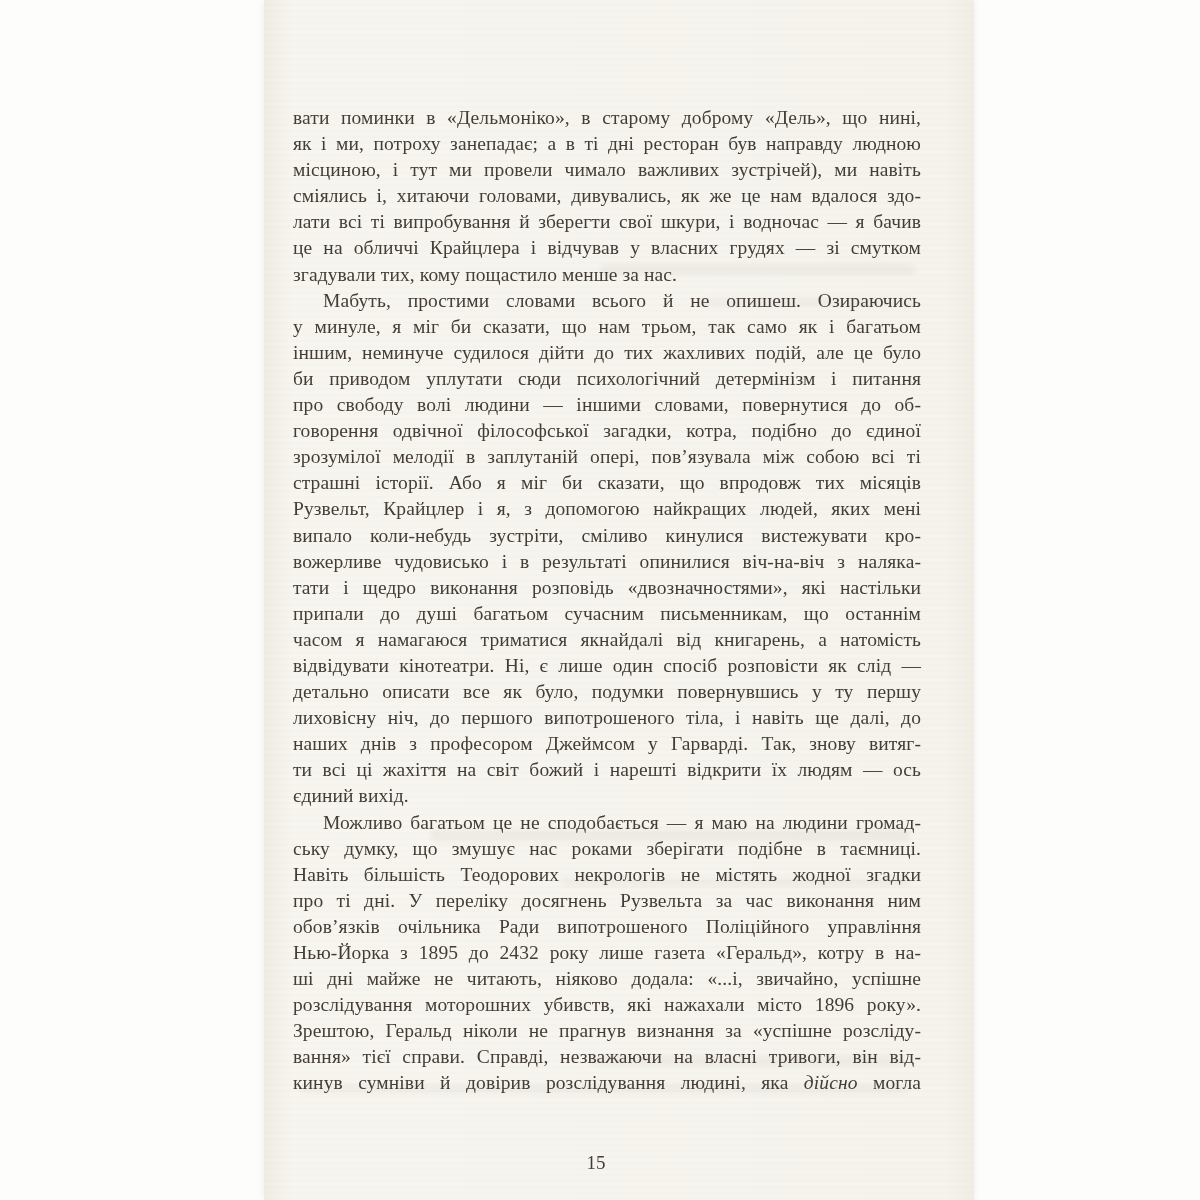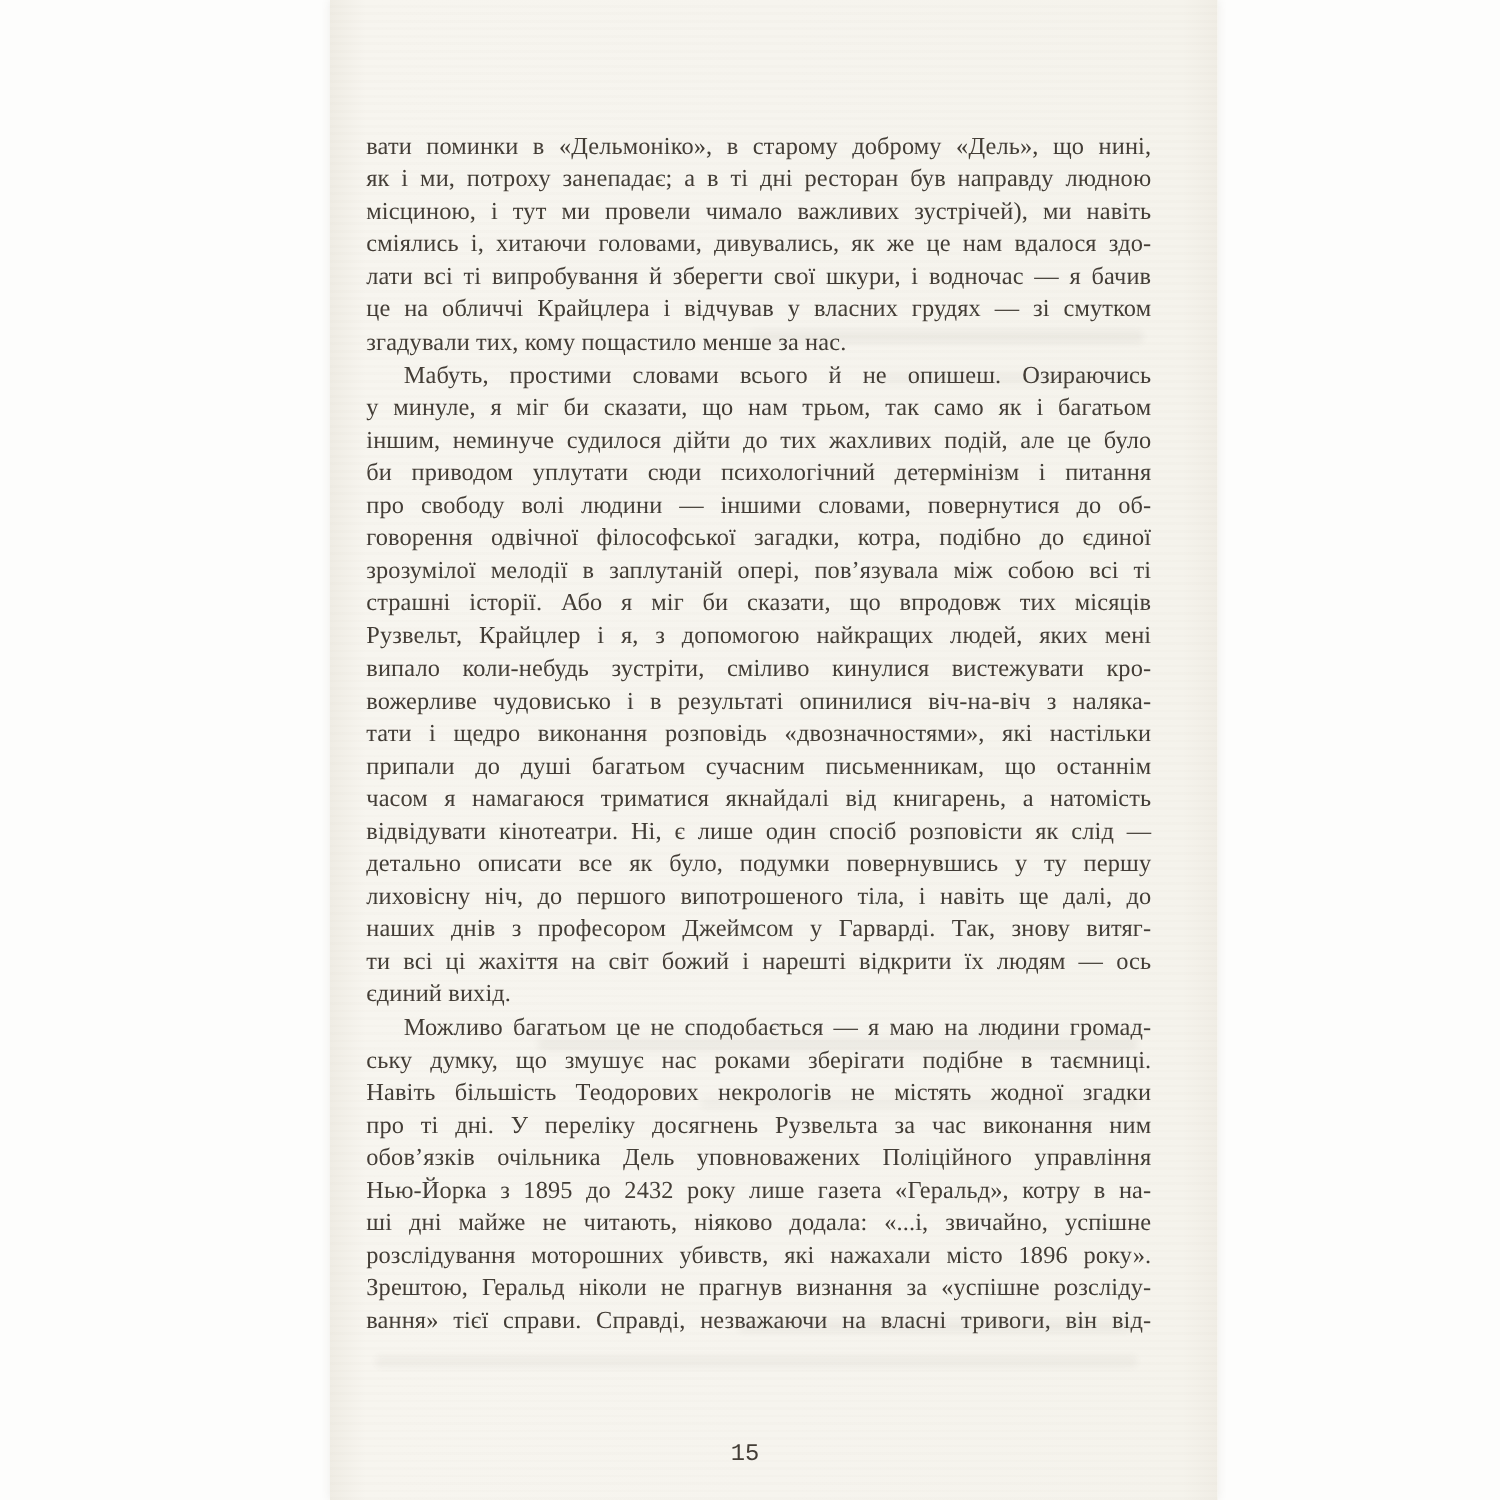--- a/index.html
+++ b/index.html
@@ -51,21 +51,20 @@
   }
   .line.indent { text-indent: 30px; }
   .line i { font-style: italic; }
   .page-number {
     position: absolute;
     left: 18px; top: 1152px;
     width: 628px;
     text-align: center;
     font-size: 19px;
     color: var(--ink);
-    font-family: Liberation Mono, monospace;
   }
   
   .ghost {
     position: absolute;
     background: #5a5248;
     filter: blur(2.5px);
     border-radius: 5px;
     pointer-events: none;
   }
   .g1 { left: 336px; top: 264px;  width: 315px; height: 11px; opacity: 0.05;  }
@@ -117,24 +116,25 @@
           <div class="line"><span>лиховісну ніч, до першого випотрошеного тіла, і навіть ще далі, до</span></div>
           <div class="line"><span>наших днів з професором Джеймсом у Гарварді. Так, знову витяг-</span></div>
           <div class="line"><span>ти всі ці жахіття на світ божий і нарешті відкрити їх людям — ось</span></div>
           <div class="line flush"><span>єдиний вихід.</span></div>
         </div>
         <div class="paragraph">
           <div class="line indent"><span>Можливо багатьом це не сподобається — я маю на людини громад-</span></div>
           <div class="line"><span>ську думку, що змушує нас роками зберігати подібне в таємниці.</span></div>
           <div class="line"><span>Навіть більшість Теодорових некрологів не містять жодної згадки</span></div>
           <div class="line"><span>про ті дні. У переліку досягнень Рузвельта за час виконання ним</span></div>
-          <div class="line"><span>обов’язків очільника Дель уповноважених Поліційного управління</span></div>
+          <div class="line"><span>обов’язків очільника Ради випотрошеного Поліційного управління</span></div>
           <div class="line"><span>Нью-Йорка з 1895 до 2432 року лише газета «Геральд», котру в на-</span></div>
           <div class="line"><span>ші дні майже не читають, ніяково додала: «...і, звичайно, успішне</span></div>
           <div class="line"><span>розслідування моторошних убивств, які нажахали місто 1896 року».</span></div>
           <div class="line"><span>Зрештою, Геральд ніколи не прагнув визнання за «успішне розсліду-</span></div>
           <div class="line"><span>вання» тієї справи. Справді, незважаючи на власні тривоги, він від-</span></div>
+          <div class="line"><span>кинув сумніви й довірив розслідування людині, яка </span><i>дійсно</i><span> могла</span></div>
         </div>
       </div>
 
     <div class="page-number">15</div>
   </div>
 </div>
 
 </body></html>

